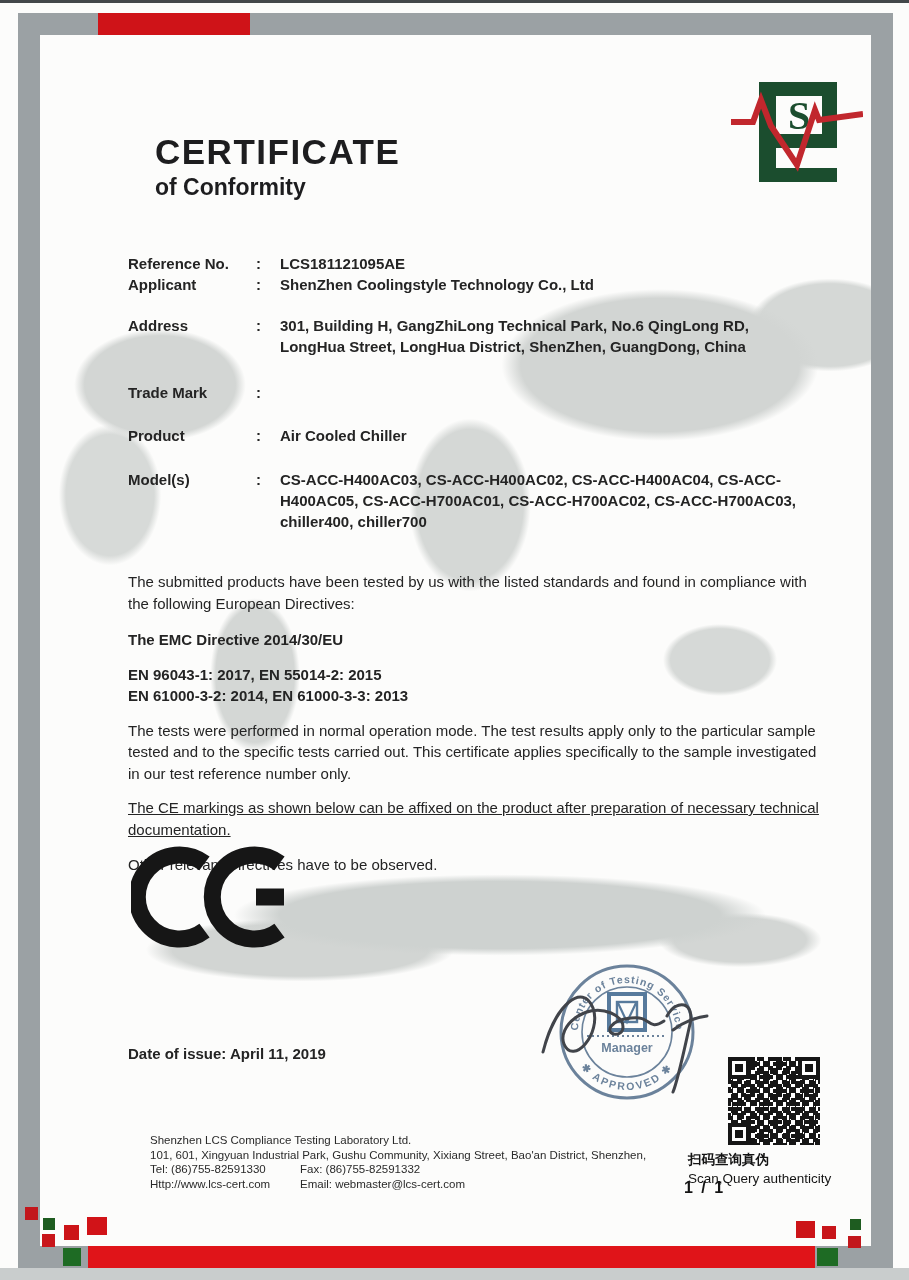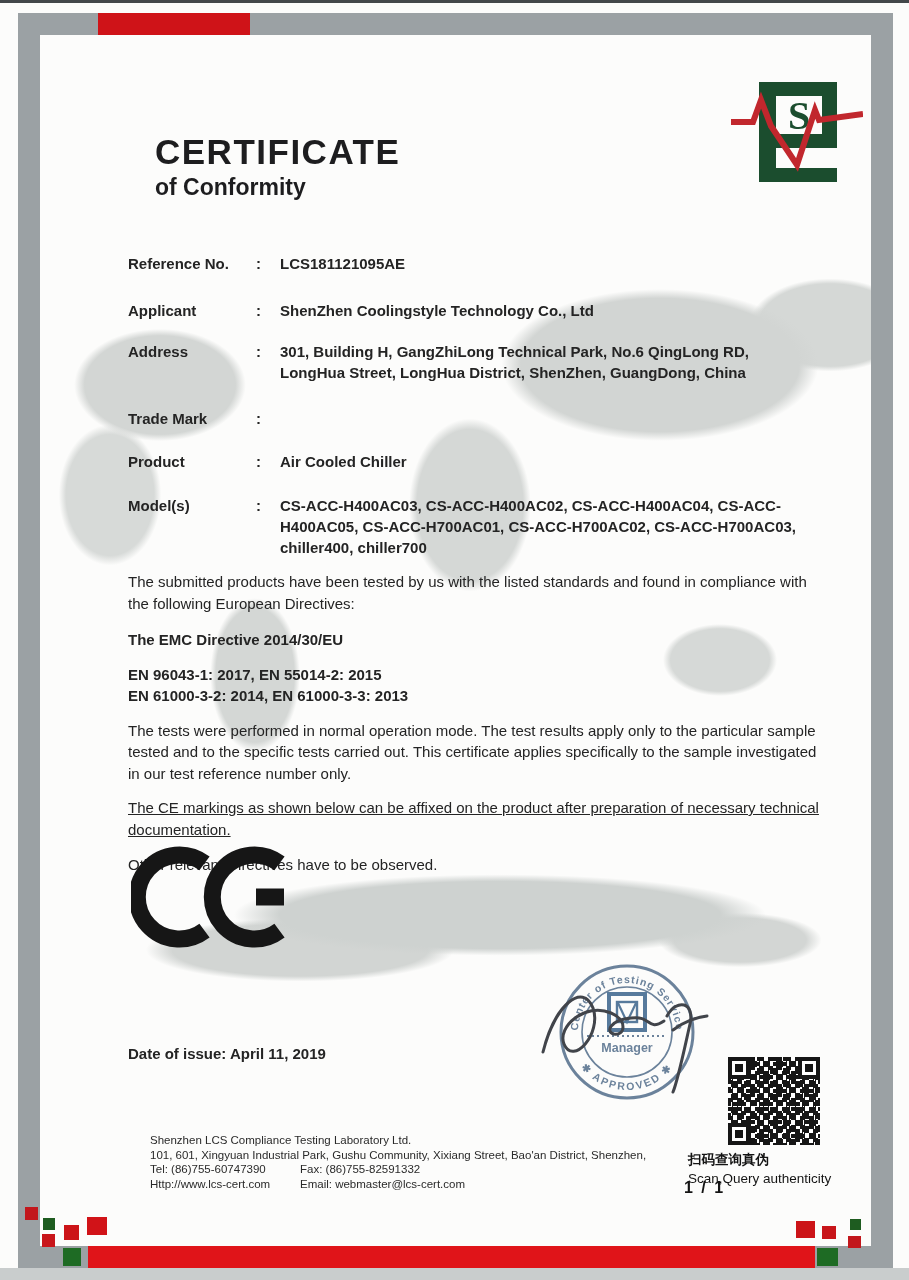--- a/index.html
+++ b/index.html
@@ -50,21 +50,21 @@
   .title-block{position:absolute;left:155px;top:133px;color:#1d1d1f;}
   .title-main{font-size:35px;font-weight:bold;letter-spacing:1.5px;line-height:38px;}
   .title-sub{font-size:23px;font-weight:bold;line-height:26px;margin-top:3px;}
   .logo{position:absolute;left:731px;top:70px;width:132px;height:118px;}
   
   .fields{position:absolute;left:128px;top:253px;width:680px;font-size:15px;font-weight:bold;line-height:21px;color:#242424;}
   .frow{display:flex;align-items:flex-start;}
   .frow .lab{width:128px;flex:none;}
   .frow .col{width:24px;flex:none;}
   .frow .val{width:520px;}
-  .mb26{margin-bottom:26px}.mb20{margin-bottom:20px}.mb25{margin-bottom:25px}
+  .mb26{}.mb20{margin-bottom:20px}.mb25{margin-bottom:25px}
   .mb22{margin-bottom:22px}.mb23{margin-bottom:23px}
   
   .bodytext{position:absolute;left:128px;top:571px;width:694px;font-size:15px;line-height:21.5px;color:#242424;}
   .bodytext p{margin:0 0 11px 0;}
   .bold{font-weight:bold;}
   
   .ce{position:absolute;left:131px;top:843px;width:175px;height:108px;}
   
   .stamp{position:absolute;left:520px;top:930px;width:215px;height:205px;opacity:.92;}
   .stamp text{font-family:"Liberation Sans",sans-serif;}
@@ -226,21 +226,21 @@
       <div class="qr-zh">扫码查询真伪</div>
       <div class="qr-en">Scan,Query authenticity</div>
     </div>
 
     <div class="pageno">1 / 1</div>
 
     <div class="footer">
       <div>Shenzhen LCS Compliance Testing Laboratory Ltd.</div>
       <div>101, 601, Xingyuan Industrial Park, Gushu Community, Xixiang Street, Bao'an District, Shenzhen,</div>
       <div class="cols">
-        <span class="c1">Tel: (86)755-60747390</span>
+        <span class="c1">Tel: (86)755-82591330</span>
         <span>Fax: (86)755-82591332</span>
       </div>
       <div class="cols">
         <span class="c1">Http://www.lcs-cert.com</span>
         <span>Email: webmaster@lcs-cert.com</span>
       </div>
     </div>
 
   </div>
 </div>

